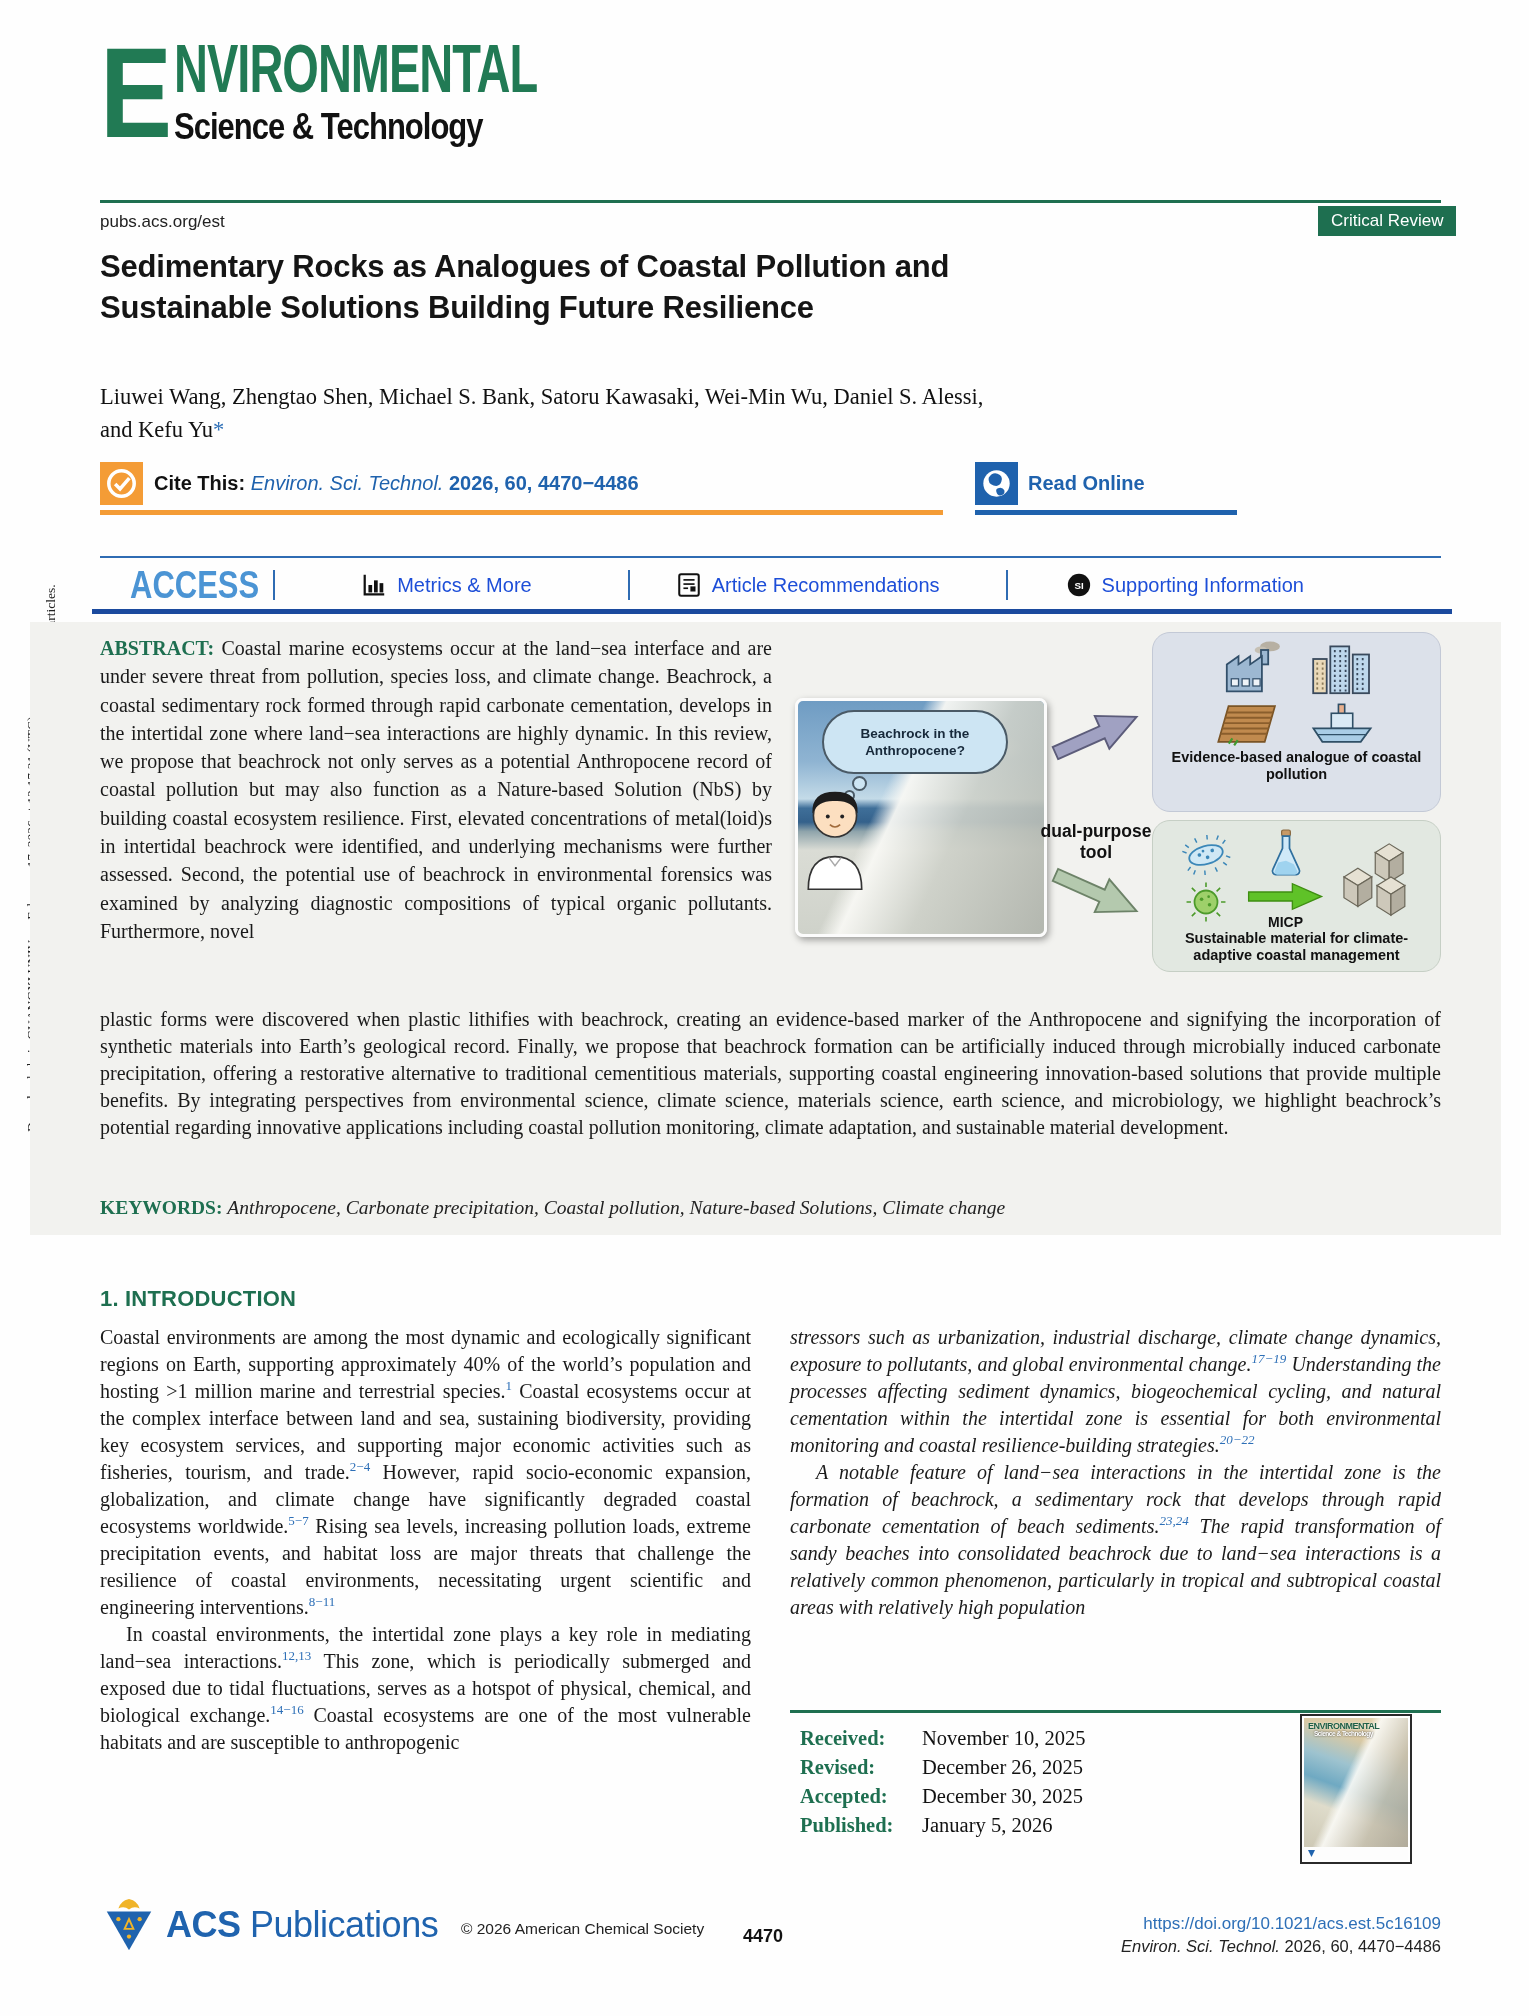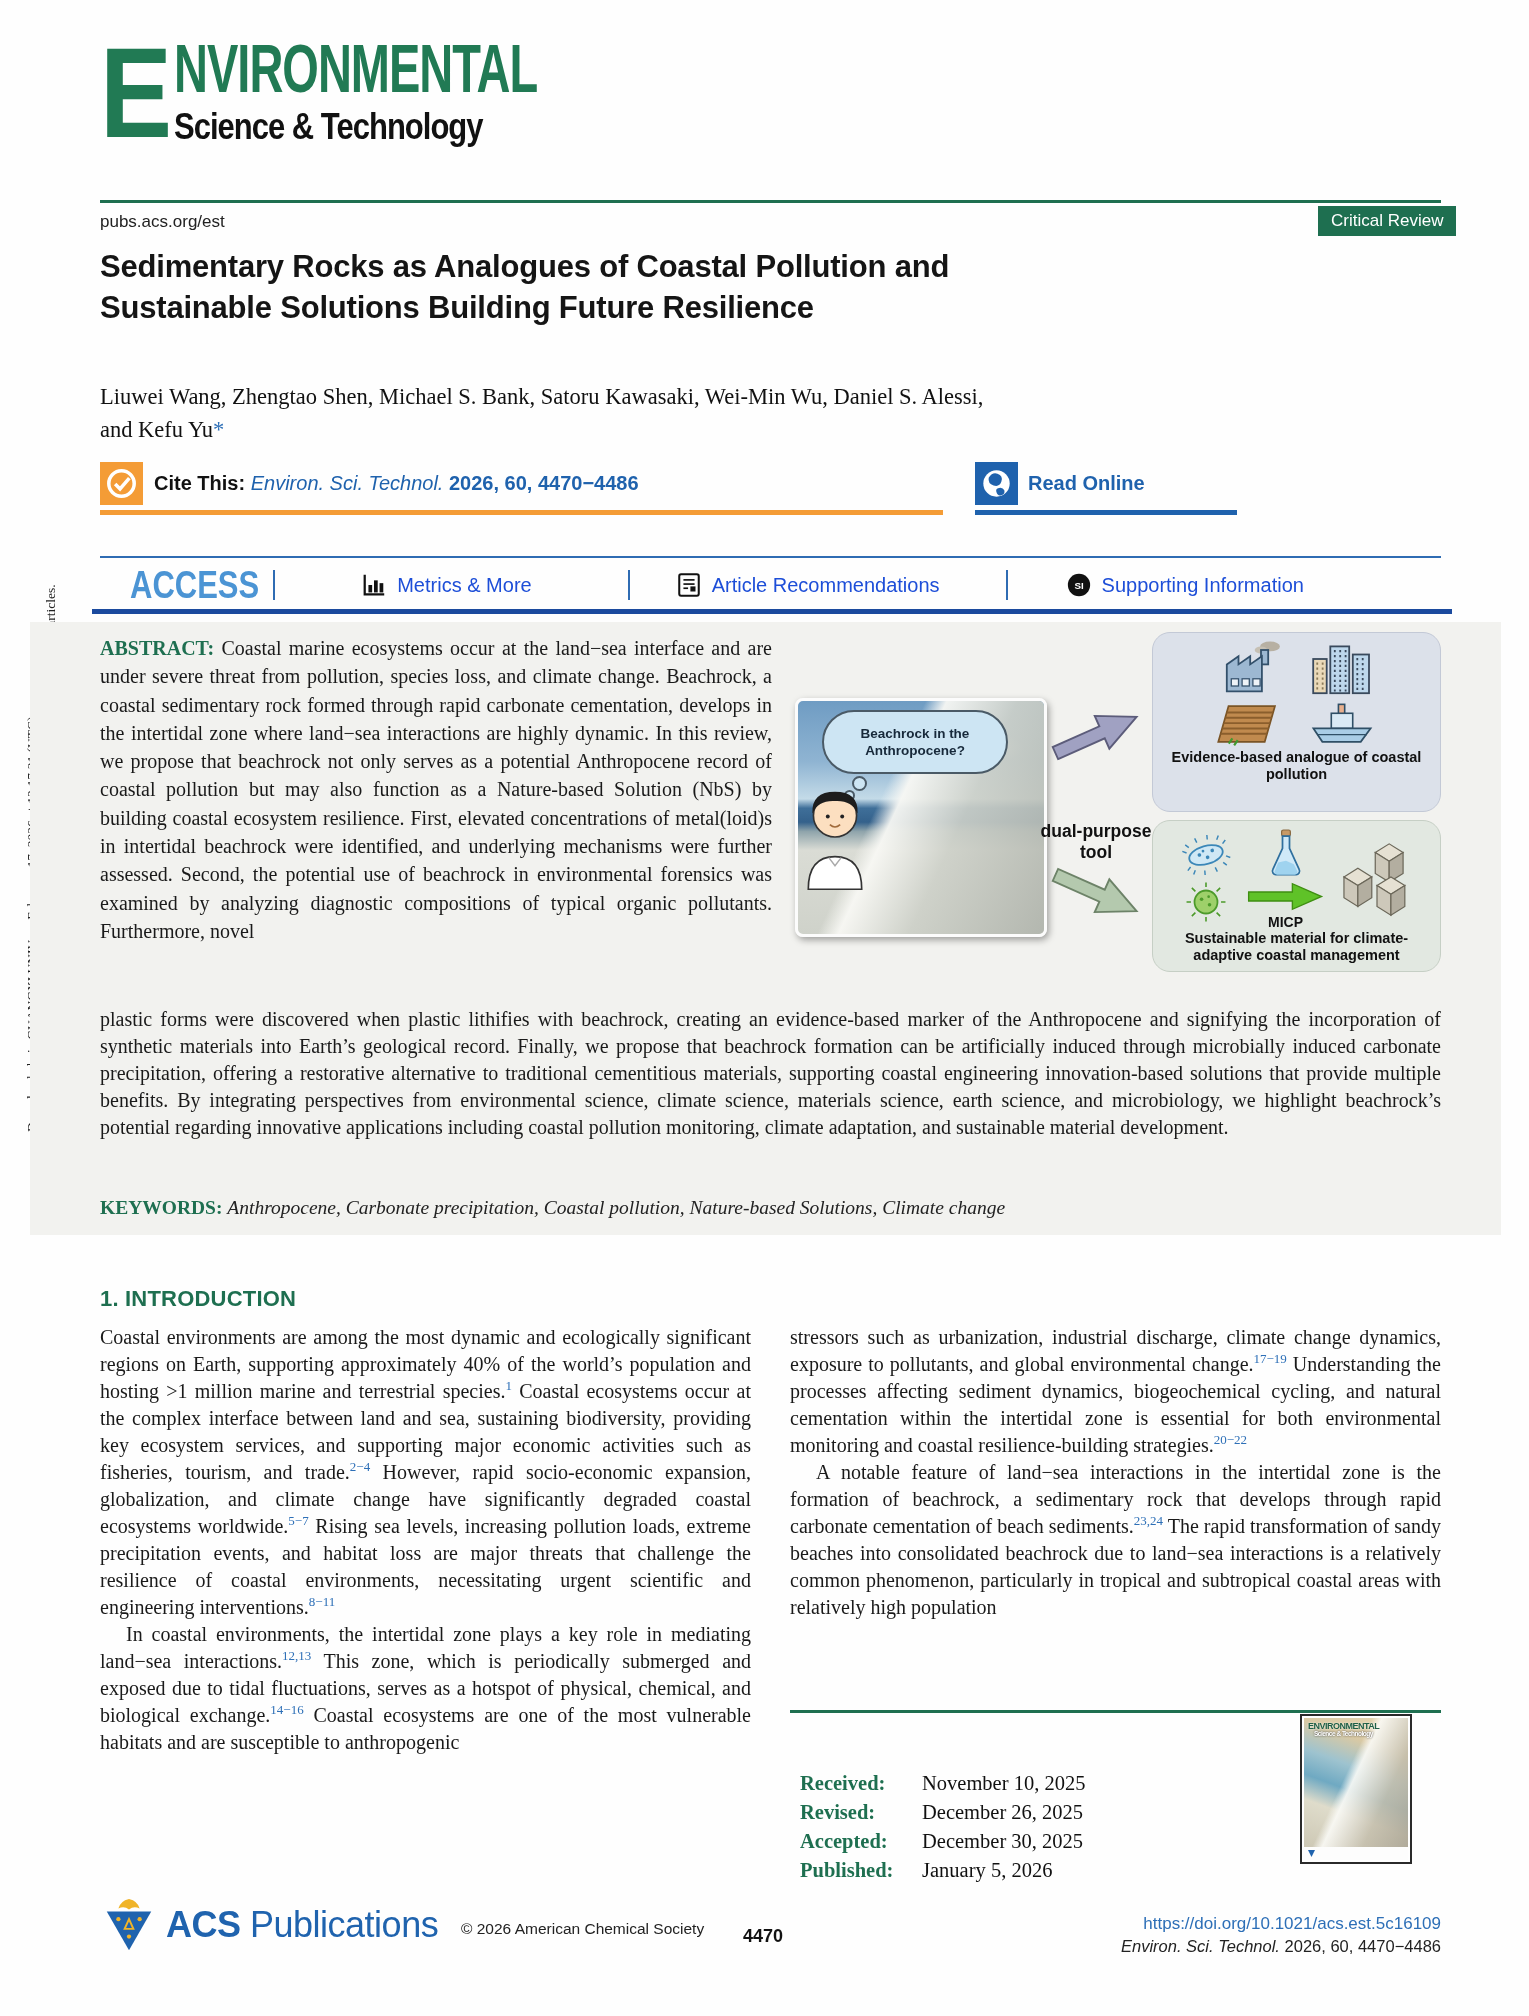--- a/index.html
+++ b/index.html
@@ -89,27 +89,27 @@
   .fbox-caption{font-family:"Liberation Sans",sans-serif;font-weight:bold;font-size:14.5px;line-height:17px;
                 color:#111;text-align:center;padding:0 14px 10px;}
   .micp-col{display:flex;flex-direction:column;align-items:center;}
   .micp-label{font-family:"Liberation Sans",sans-serif;font-weight:bold;font-size:14px;color:#111;margin-top:1px;}
   .bact-col{display:flex;flex-direction:column;align-items:center;gap:4px;}
   
   .intro-h{position:absolute;left:100px;top:1286px;font-family:"Liberation Sans",sans-serif;
            font-weight:bold;font-size:22px;color:#1e6f50;letter-spacing:0.2px;}
   .col{position:absolute;top:1324px;width:651px;font-size:20px;line-height:27px;text-align:justify;}
   .col-left{left:100px;}
-  .col-right{left:790px;}
+  .col-right{left:790px;font-style:italic;}
   .col p{margin:0;}
   .col p.indent{text-indent:26px;}
   sup.ref{color:#2d6fb7;font-size:13px;line-height:0;vertical-align:super;}
   
   .dates-rule{position:absolute;left:790px;top:1710px;width:651px;height:3px;background:#1e6f50;}
-  .dates{position:absolute;left:800px;top:1724px;font-size:20.5px;line-height:29px;margin-top:45px;}
+  .dates{position:absolute;left:800px;top:1724px;font-size:20.5px;line-height:29px;}
   .dates .row{display:flex;}
   .dates .dlabel{width:122px;font-weight:bold;color:#1e6f50;}
   .dates .dvalue{color:#111;}
   .cover{position:absolute;left:1300px;top:1714px;width:112px;height:150px;background:#fff;
          border:2px solid #2a2a2a;box-sizing:border-box;overflow:hidden;}
   .cover-img{position:absolute;inset:2px;background:
      linear-gradient(200deg,#e8d7b2 0%,#d9c9a4 22%,#9ec3cf 38%,#6fa9c2 52%,#dfdccb 66%,#c8c2ae 100%);}
   .cover-img .cover-foam{position:absolute;inset:0;background:
      linear-gradient(115deg, rgba(0,0,0,0) 40%, rgba(250,250,246,.9) 46%, rgba(196,190,172,.85) 70%, rgba(168,162,146,.9) 100%);}
   .cover-logo{position:absolute;top:6px;left:6px;right:4px;font-family:"Liberation Sans",sans-serif;

